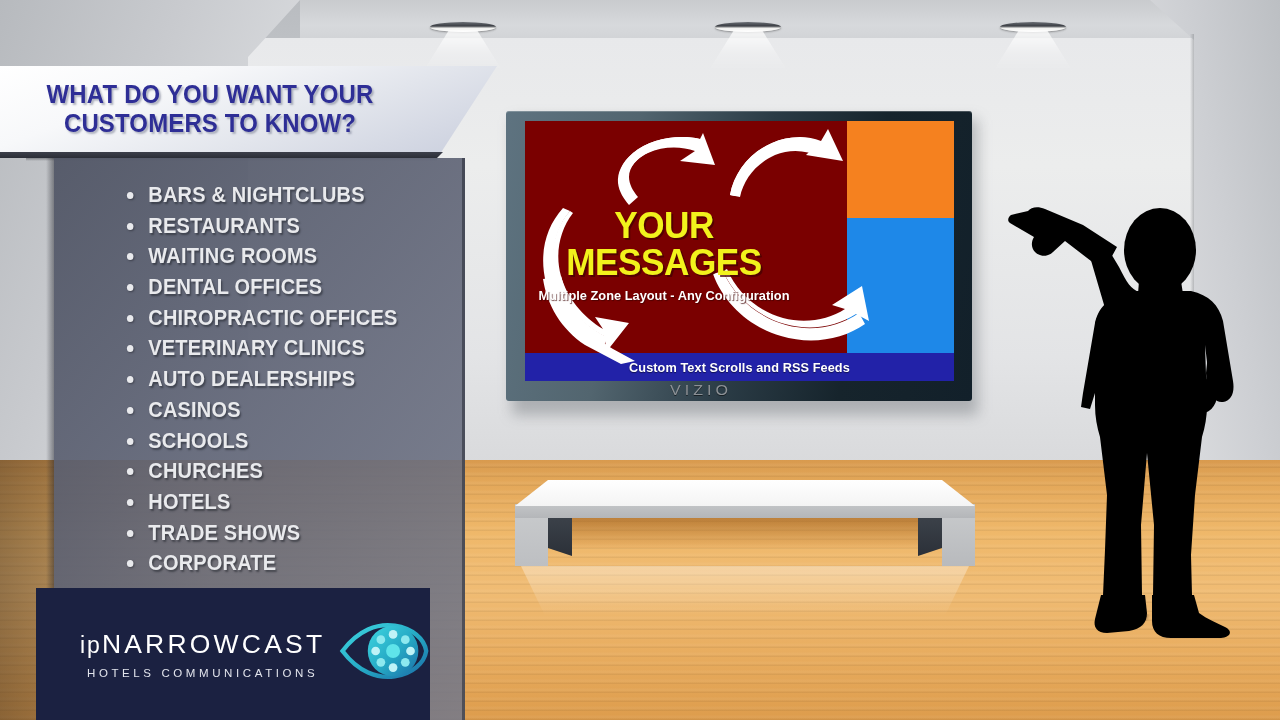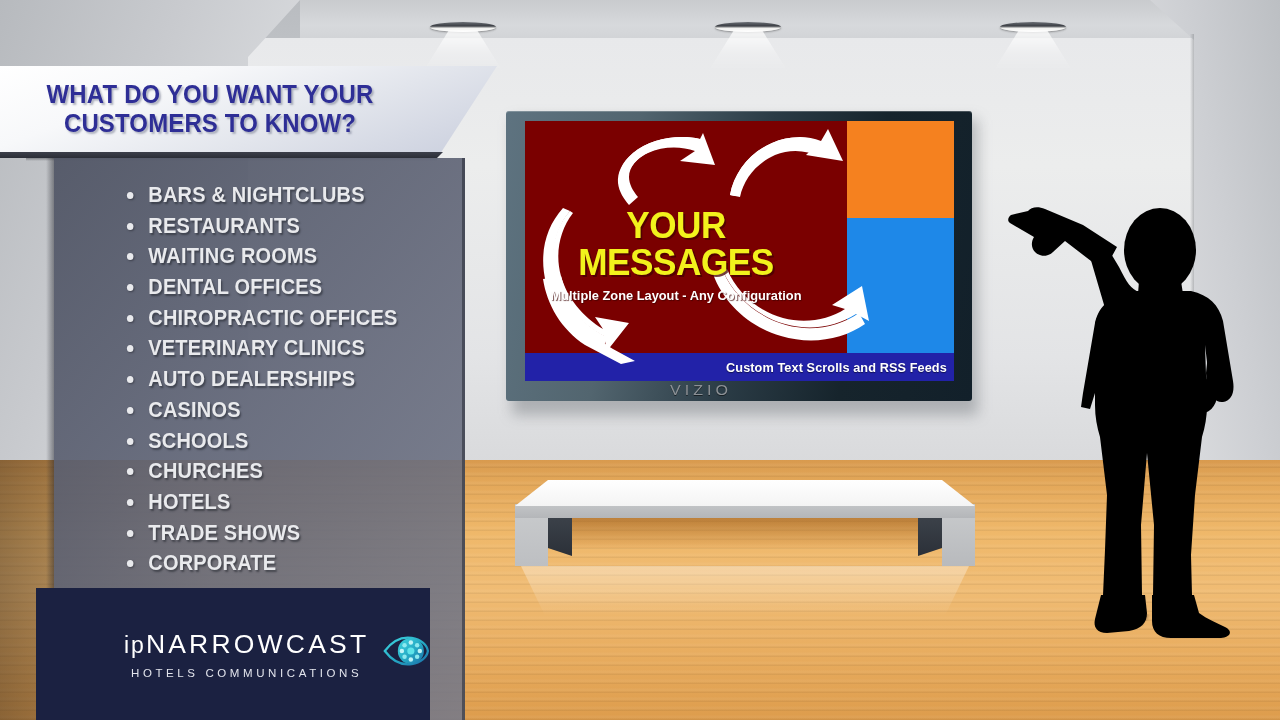--- a/index.html
+++ b/index.html
@@ -85,30 +85,30 @@
   }
   .tv-screen{
     position:absolute; left:19px; top:10px; width:429px; height:260px;
     background:#7a0000; overflow:hidden;
   }
   .zone-main{ position:absolute; left:0; top:0; width:322px; height:232px; background:#7a0000; }
   .zone-orange{ position:absolute; left:322px; top:0; width:107px; height:97px; background:#f5811f; }
   .zone-blue{ position:absolute; left:322px; top:97px; width:107px; height:135px; background:#1e88e8; }
   .zone-ticker{
     position:absolute; left:0; top:232px; width:429px; height:28px; background:#2222a8;
-    display:flex; align-items:center; justify-content:flex-end;
+    display:flex; align-items:center; justify-content:center;
   }
   .ticker-text{
     color:#fff; font-weight:700; font-size:13.5px; letter-spacing:.1px;
     font-family:"Liberation Sans", sans-serif;
     text-shadow:0 1px 1px rgba(0,0,0,.5);
     transform:scaleX(.94);
   }
   .msg-block{
-    position:absolute; left:12px; top:86px; width:278px; text-align:center; z-index:4;
+    position:absolute; left:0; top:86px; width:278px; text-align:center; z-index:4;
   }
   .msg-title{
     color:#f2f21c; font-size:37px; font-weight:700; line-height:1;
     letter-spacing:-.5px; transform:scaleX(.95);
     text-shadow:2px 2px 0 rgba(70,0,0,.75);
     font-family:"Liberation Sans", sans-serif;
   }
   .msg-sub{
     color:#fff; font-size:13.5px; font-weight:700; margin-top:7px;
     transform:scaleX(.95); font-family:"Liberation Sans", sans-serif;
@@ -221,21 +221,21 @@
     width:7px; height:7px; border-radius:50%; background:#e9eaed;
     box-shadow:1px 1px 2px rgba(30,32,40,.5);
   }
 
   
   .logo-box{
     position:absolute; left:36px; top:588px; width:394px; height:132px;
     background:#1b2141;
     display:flex; align-items:center;
   }
-  .logo-text{ margin-left:88px; }
+  .logo-text{ margin-left:44px; }
   .logo-word{
     font-size:26.5px; color:#ffffff; letter-spacing:3.2px; font-weight:400;
     font-family:"Liberation Sans", sans-serif; white-space:nowrap;
   }
   .logo-word .ip{ font-size:23px; letter-spacing:2px; }
   .logo-tag{
     margin-top:7px; font-size:11.5px; color:#e2e4ec; letter-spacing:3.6px;
     text-align:center; font-family:"Liberation Sans", sans-serif; white-space:nowrap;
   }
   .logo-eye{ margin-left:14px; margin-top:-6px; }

